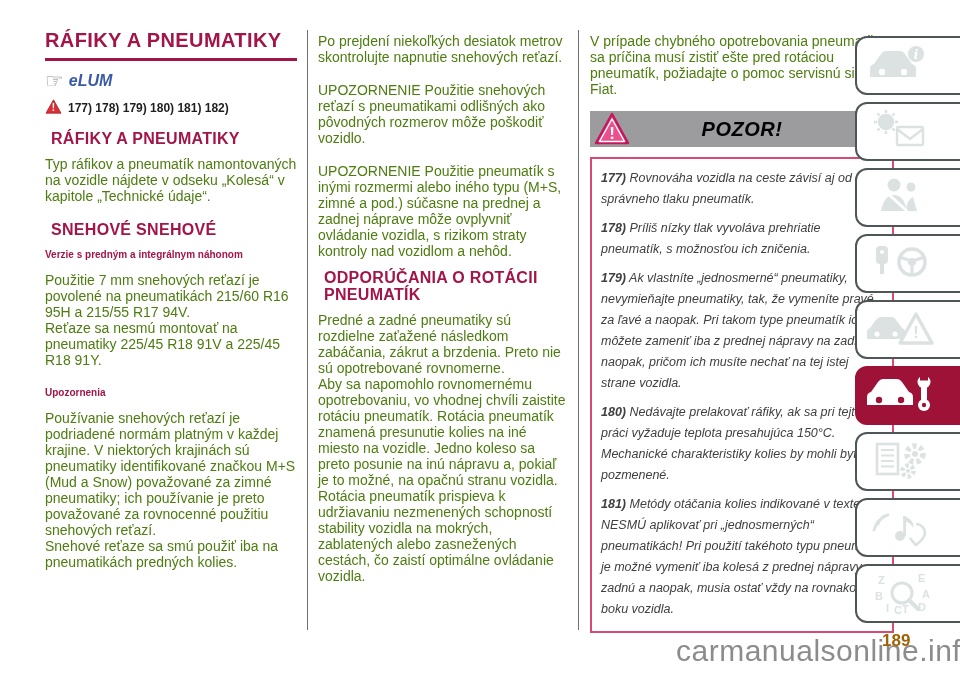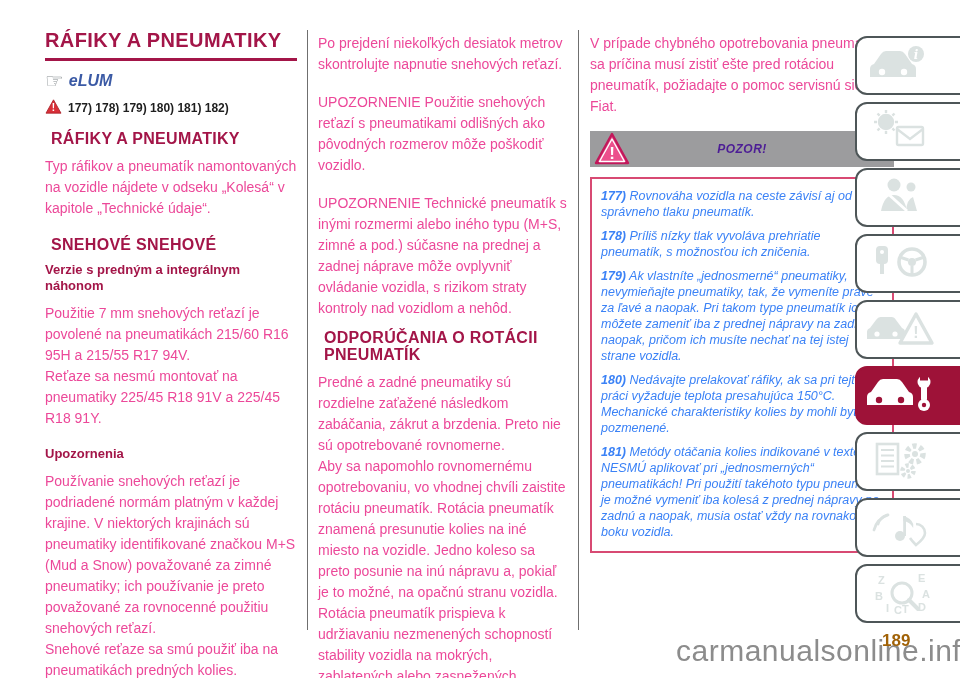--- a/index.html
+++ b/index.html
@@ -19,44 +19,44 @@
   h1.title{
     font-size:20px;line-height:20px;font-weight:bold;color:#A31548;
     margin:2px 0 0;padding-bottom:8px;border-bottom:3px solid #A31548;
     letter-spacing:.4px;
   }
   h2.sect{
     font-size:16px;line-height:17px;font-weight:bold;color:#A31548;
     margin:13px 6px 9px;letter-spacing:.3px;
   }
   h3.subsect{
-    font-size:13px;line-height:16px;font-weight:bold;color:#A31548;
+    font-size:10px;line-height:16px;font-weight:bold;color:#A31548;
     margin:8px 0 9px;
   }
   p.body{
-    font-size:14px;line-height:21px;color:#ec4899;
+    font-size:14px;line-height:16px;color:#4d7c0f;
     margin:0 0 17px;white-space:pre-line;
   }
   .elum-row{display:flex;align-items:center;gap:5px;margin:10px 0 4px;}
   .hand-glyph{color:#8a9093;font-size:21px;line-height:20px;}
   .elum-label{color:#3B5AA5;font-weight:bold;font-style:italic;font-size:16px;}
 
   .ref-row{display:flex;align-items:center;gap:6px;margin:8px 0 4px;
     font-size:12px;font-weight:bold;color:#1e1e1e;}
 
   .banner{
     position:relative;background:#9C9C9E;height:36px;margin:10px 0 10px;
     display:flex;align-items:center;justify-content:center;
   }
-  .banner-text{color:#4c1d95;font-weight:bold;font-style:italic;
-    font-size:12px;letter-spacing:.5px;}
+  .banner-text{color:#000000;font-weight:bold;font-style:italic;
+    font-size:20px;letter-spacing:.5px;}
   .banner-tri{position:absolute;left:4px;top:1px;}
 
   .note-box{border:2px solid #D84A73;padding:9px 9px 3px;}
-  p.note{font-size:12.5px;line-height:16px;font-style:italic;color:#3b82f6;
+  p.note{font-size:12.5px;line-height:21px;font-style:italic;color:#404040;
     margin:0 0 8px;}
   p.note .num{font-weight:bold;}
 
   .sidebar{position:absolute;left:855px;top:36px;width:105px;}
   .tab{
     width:120px;height:59px;border:2px solid #4E5658;border-radius:12px;
     background:#ffffff;margin-bottom:7px;box-sizing:border-box;
     display:flex;align-items:center;padding-left:9px;cursor:pointer;
   }
   .tab.active{background:#9E1238;border-color:#9E1238;}
@@ -100,21 +100,21 @@
   <h3 class="subsect">Upozornenia</h3>
   <p class="body">Používanie snehových reťazí je podriadené normám platným v každej krajine. V niektorých krajinách sú pneumatiky identifikované značkou M+S (Mud a Snow) považované za zimné pneumatiky; ich používanie je preto považované za rovnocenné použitiu snehových reťazí.
 Snehové reťaze sa smú použiť iba na pneumatikách predných kolies.</p>
 </div>
 
 <div class="vdiv vdiv-1"></div>
 
 <div class="col col-mid">
   <p class="body" style="margin-top:5px;">Po prejdení niekoľkých desiatok metrov skontrolujte napnutie snehových reťazí.</p>
   <p class="body">UPOZORNENIE Použitie snehových reťazí s pneumatikami odlišných ako pôvodných rozmerov môže poškodiť vozidlo.</p>
-  <p class="body" style="margin-bottom:0;">UPOZORNENIE Technické pneumatík s inými rozmermi alebo iného typu (M+S, zimné a pod.) súčasne na prednej a zadnej náprave môže ovplyvniť ovládanie vozidla, s rizikom straty kontroly nad vozidlom a nehôd.</p>
+  <p class="body" style="margin-bottom:0;">UPOZORNENIE Použitie pneumatík s inými rozmermi alebo iného typu (M+S, zimné a pod.) súčasne na prednej a zadnej náprave môže ovplyvniť ovládanie vozidla, s rizikom straty kontroly nad vozidlom a nehôd.</p>
   <h2 class="sect" style="margin-top:10px;">ODPORÚČANIA O ROTÁCII PNEUMATÍK</h2>
   <p class="body">Predné a zadné pneumatiky sú rozdielne zaťažené následkom zabáčania, zákrut a brzdenia. Preto nie sú opotrebované rovnomerne.
 Aby sa napomohlo rovnomernému opotrebovaniu, vo vhodnej chvíli zaistite rotáciu pneumatík. Rotácia pneumatík znamená presunutie kolies na iné miesto na vozidle. Jedno koleso sa preto posunie na inú nápravu a, pokiaľ je to možné, na opačnú stranu vozidla. Rotácia pneumatík prispieva k udržiavaniu nezmenených schopností stability vozidla na mokrých, zablatených alebo zasnežených cestách, čo zaistí optimálne ovládanie vozidla.</p>
 </div>
 
 <div class="vdiv vdiv-2"></div>
 
 <div class="col col-right">
   <p class="body" style="margin-top:5px;margin-bottom:14px;">V prípade chybného opotrebovania pneumatík sa príčina musí zistiť ešte pred rotáciou pneumatík, požiadajte o pomoc servisnú sieť Fiat.</p>
 

